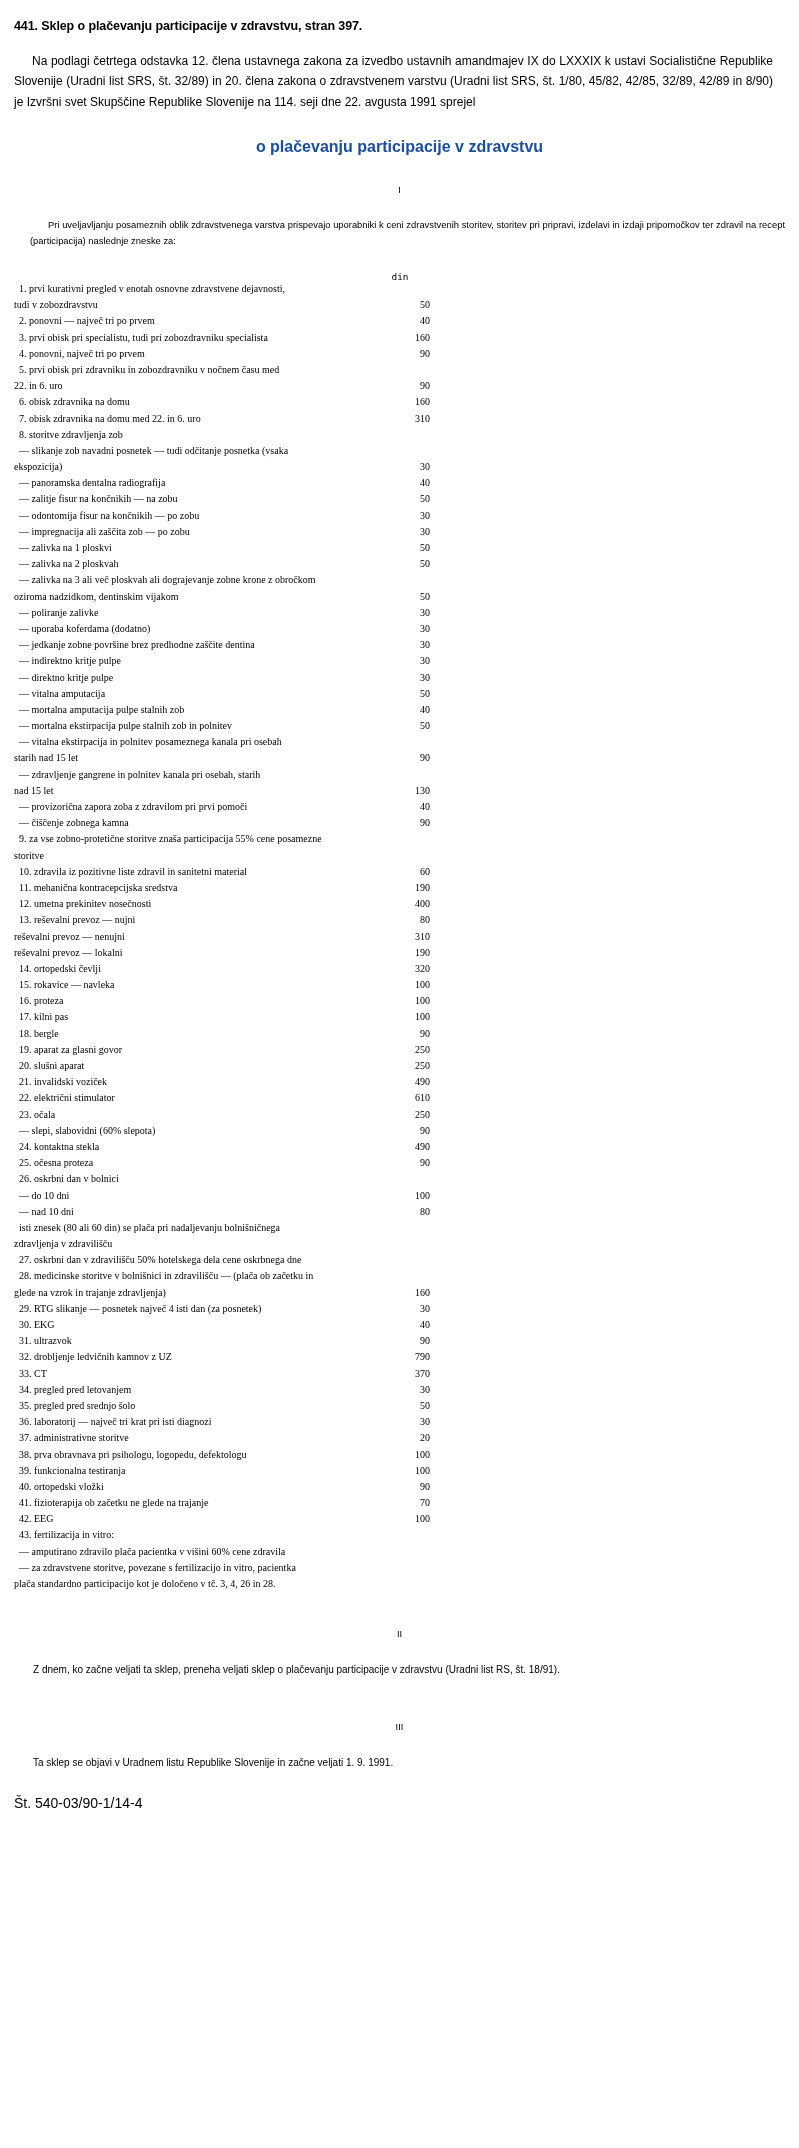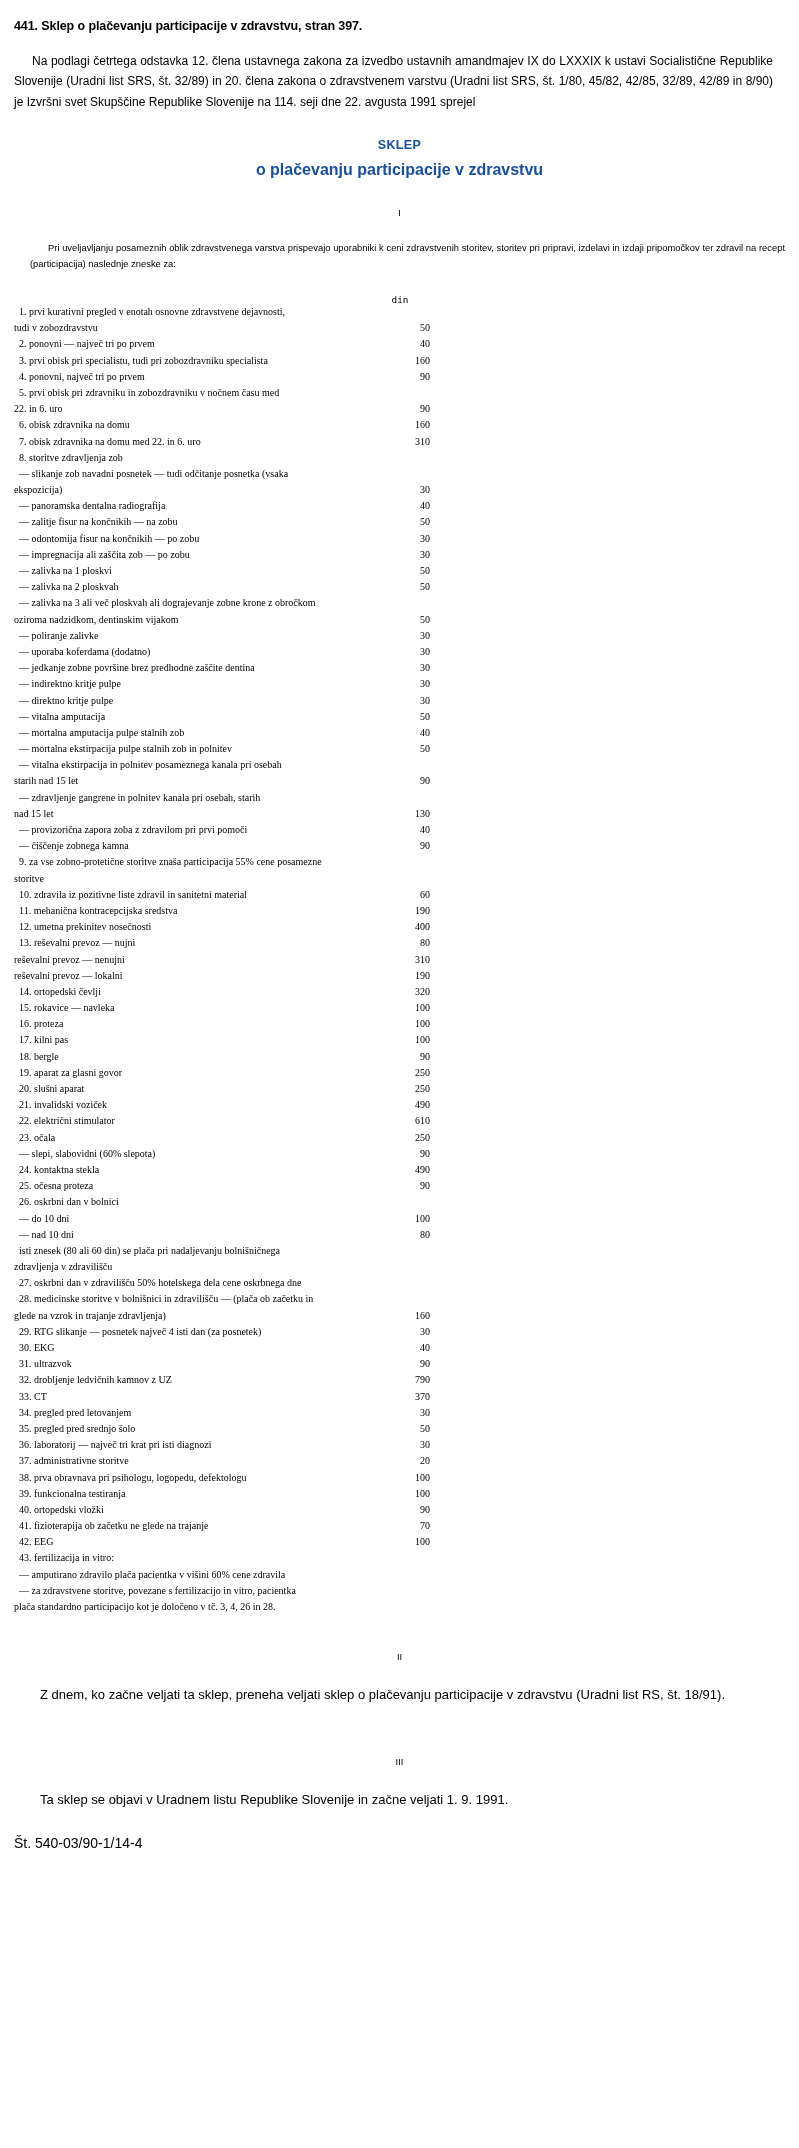--- a/index.html
+++ b/index.html
@@ -76,44 +76,43 @@
     margin-bottom: 2px;
   }
   .din-row .val {
     position: absolute;
     right: 355px;
     width: 60px;
     text-align: center;
     margin-top: 6px;
   }
   .tail-para {
-    font-size: 13px;
+    font-size: 10px;
     line-height: 1.7;
-    margin: 8px;
+    margin: 1px;
   }
   .tail-para .indent { padding-left: 18px; }
   .sig {
     font-size: 14px;
     line-height: 1.75;
     margin-top: 20px;
   }
   .spacer-8 { height: 8px; }
   .spacer-14 { height: 14px; }
 </style>
 </head>
 <body>
 
 <div class="page">
 
   <h1 class="doc-title">441. Sklep o plačevanju participacije v zdravstvu, stran 397.</h1>
 
   <p class="intro"><span class="indent"></span><span>Na podlagi četrtega odstavka 12. člena ustavnega zakona za izvedbo ustavnih amandmajev IX do LXXXIX k ustavi Socialistične Republike Slovenije (Uradni list SRS, št. 32/89) in 20. člena zakona o zdravstvenem varstvu (Uradni list SRS, št. 1/80, 45/82, 42/85, 32/89, 42/89 in 8/90) je Izvršni svet Skupščine Republike Slovenije na 114. seji dne 22. avgusta 1991 sprejel</span></p>
 
   <div class="sklep-head">
-    <div class="l1">SKLEP</div>
     <div class="l2">o plačevanju participacije v zdravstvu</div>
   </div>
 
   <div class="roman">I</div>
 
   <p class="para"><span class="indent"></span><span>Pri uveljavljanju posameznih oblik zdravstvenega varstva prispevajo uporabniki k ceni zdravstvenih storitev, storitev pri pripravi, izdelavi in izdaji pripomočkov ter zdravil na recept (participacija) naslednje zneske za:</span></p>
 
   <div class="din-row">
     <span class="val">din</span>
   </div>

